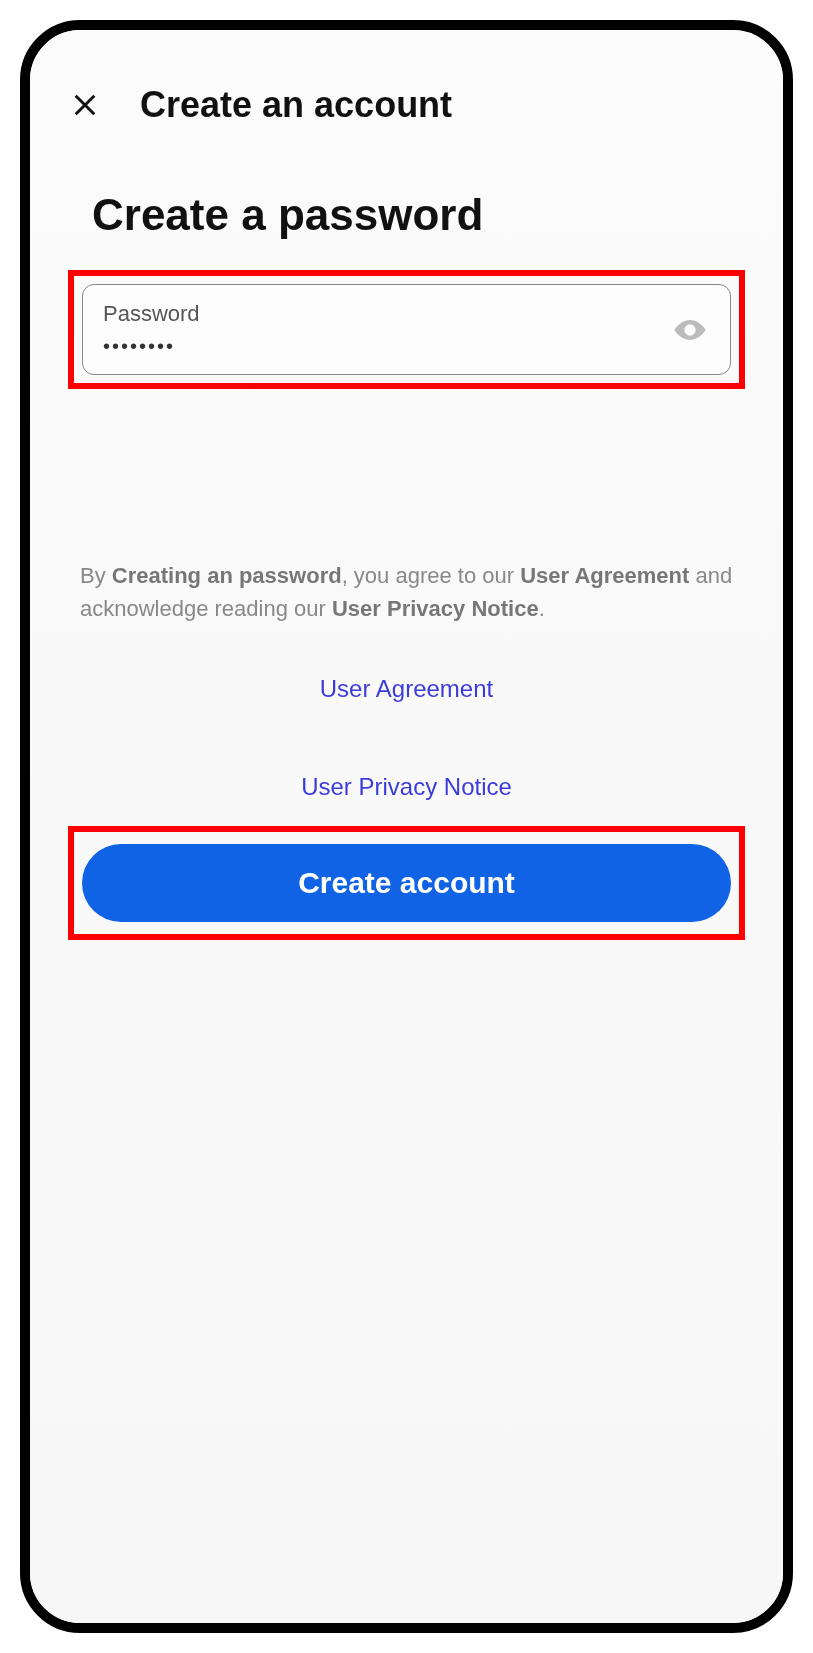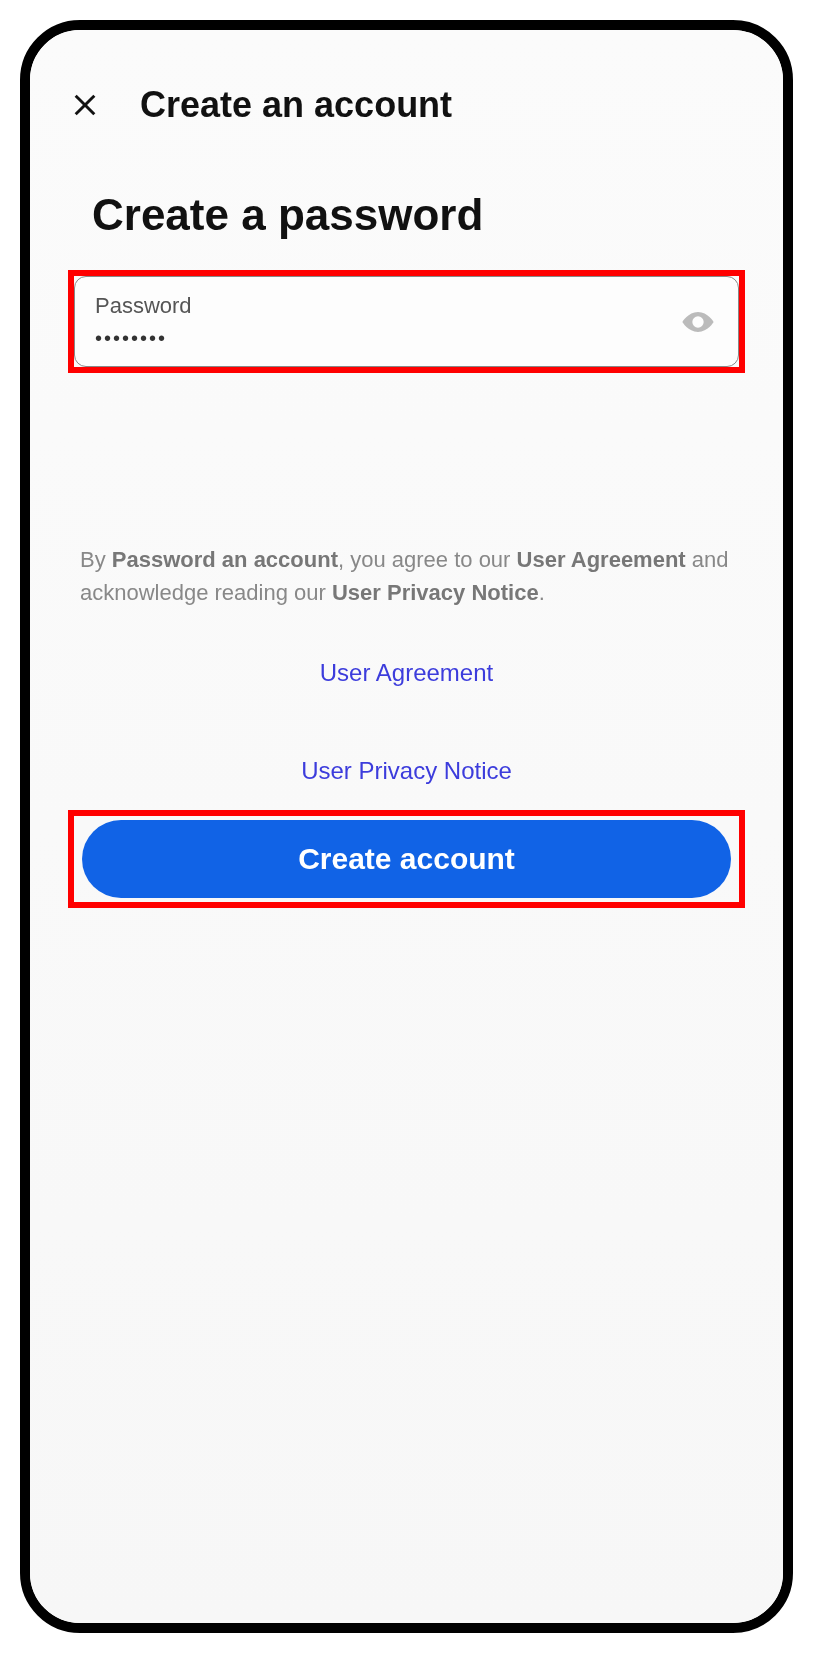--- a/index.html
+++ b/index.html
@@ -54,20 +54,21 @@
       margin-left: 30px;
     }
     .page-title {
       font-size: 44px;
       font-weight: 700;
       color: #111;
       margin: 20px 0 30px 32px;
     }
     .highlight-box-1 {
       border: 6px solid #ff0000;
+      padding: 8px;
       margin: 0 8px;
     }
     .password-field {
       border: 1.5px solid #888;
       border-radius: 12px;
       padding: 16px 20px;
       display: flex;
       align-items: center;
       background: #fdfdfd;
       position: relative;
@@ -117,21 +118,21 @@
       color: #3c3cdc;
       cursor: pointer;
       display: inline-block;
     }
     .link-row-2 {
       text-align: center;
       margin-top: 70px;
     }
     .highlight-box-2 {
       border: 6px solid #ff0000;
-      padding: 4px 8px;
+      padding: 12px 8px;
       margin: 25px 8px 0 8px;
     }
     .create-btn {
       width: 100%;
       background: #1163e6;
       color: #fff;
       font-size: 30px;
       font-weight: 700;
       border: none;
       border-radius: 40px;
@@ -167,21 +168,21 @@
         <div class="eye-icon">
           <svg viewBox="0 0 24 24">
             <path d="M12 5c-7 0-11 7-11 7s4 7 11 7 11-7 11-7-4-7-11-7zm0 11a4 4 0 1 1 0-8 4 4 0 0 1 0 8z"></path>
             <circle cx="12" cy="12" r="2" fill="#fdfdfd"></circle>
           </svg>
         </div>
       </div>
     </div>
 
     <div class="legal-text">
-      <span>By </span><span class="bold">Password an account</span><span>, you agree to our </span><span class="bold">User Agreement</span><span> and acknowledge reading our </span><span class="bold">User Privacy Notice</span><span>.</span>
+      <span>By </span><span class="bold">Creating an password</span><span>, you agree to our </span><span class="bold">User Agreement</span><span> and acknowledge reading our </span><span class="bold">User Privacy Notice</span><span>.</span>
     </div>
 
     <div class="link-row">
       <span class="link">User Agreement</span>
     </div>
 
     <div class="link-row-2">
       <span class="link">User Privacy Notice</span>
     </div>
 

